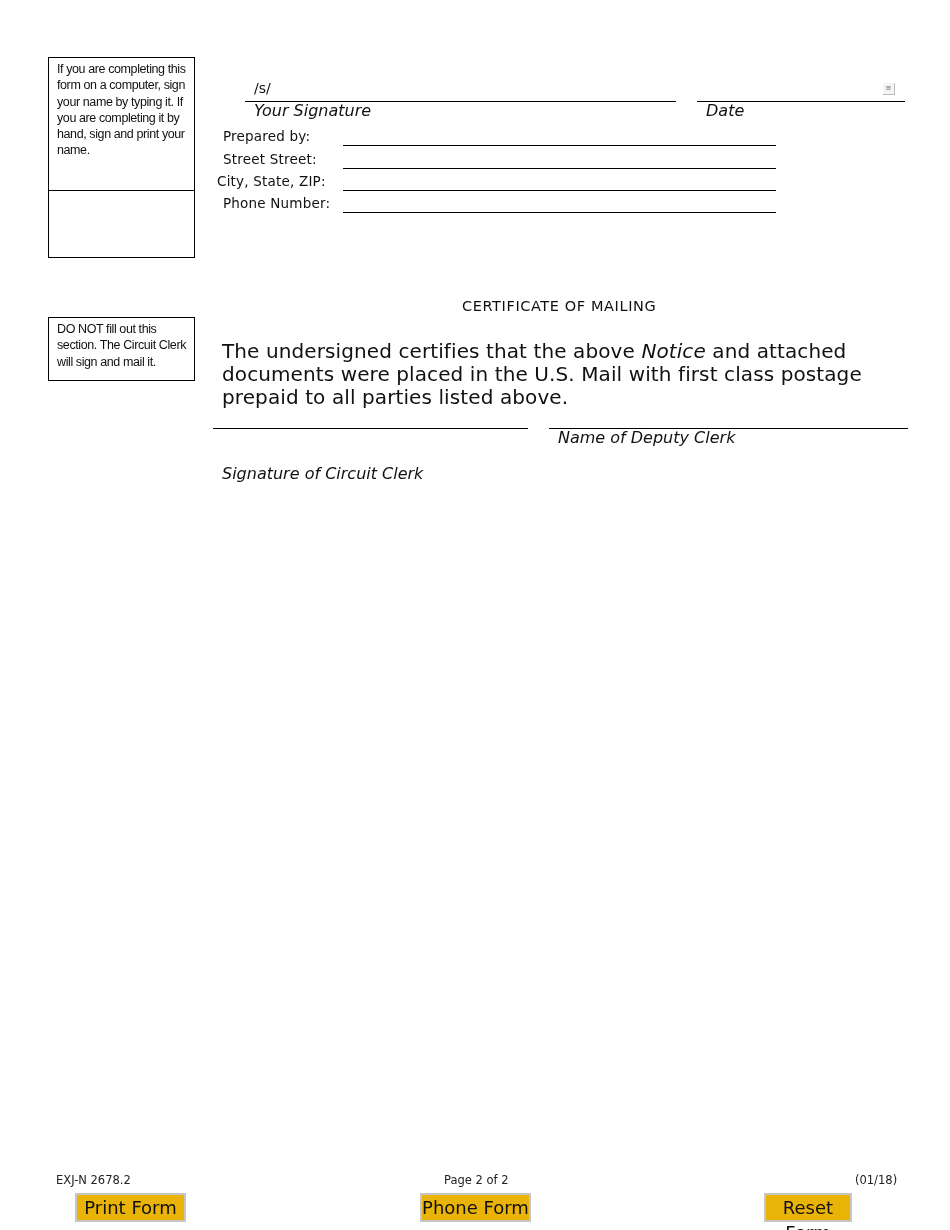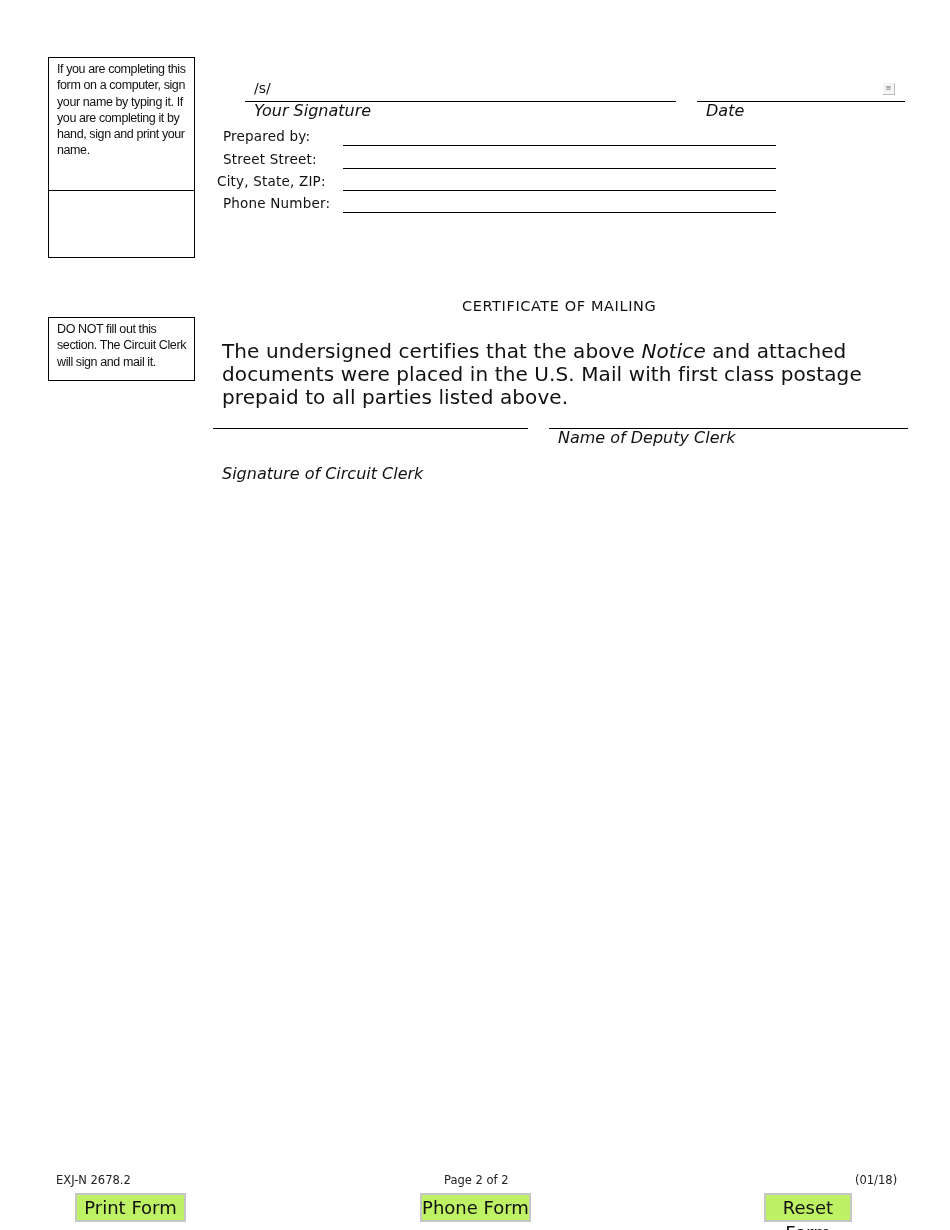--- a/index.html
+++ b/index.html
@@ -19,21 +19,21 @@
     .field { position: absolute; background: transparent; border: none; outline: none; padding: 0;
       font-family: "DejaVu Sans", sans-serif; font-size: 14px; color: #111; }
     .cal-btn { position: absolute; width: 12px; height: 12px; box-sizing: border-box;
       border-right: 1px solid #bbb; border-bottom: 1px solid #bbb; background: #f4f4f4;
       font-size: 7px; line-height: 11px; text-align: center; color: #666; cursor: pointer; }
     .title { position: absolute; font-size: 14.5px; letter-spacing: 0.6px; white-space: nowrap; color: #111; }
     .body-text { position: absolute; font-size: 20px; line-height: 23px; letter-spacing: 0.1px; color: #111; width: 690px; }
     .footer { position: absolute; font-size: 11.5px; white-space: nowrap; color: #222; }
     .form-btn {
       position: absolute; height: 29px; box-sizing: border-box;
-      background: #bef264; border: 2px solid #c6c6c6;
+      background: #eab308; border: 2px solid #c6c6c6;
       font-family: "DejaVu Sans", sans-serif; font-size: 18px; line-height: 25px;
       text-align: center; color: #111; cursor: pointer; padding: 0;
     }
   </style>
 </head>
 <body>
 
 <div class="note-box" style="left:48px; top:57px; width:147px; height:201px;">
   <div style="height:130px;">If you are completing this form on a computer, sign your name by typing it.  If you are completing it by hand, sign and print your name.</div>
   <div class="note-divider" style="top:132px;"></div>

